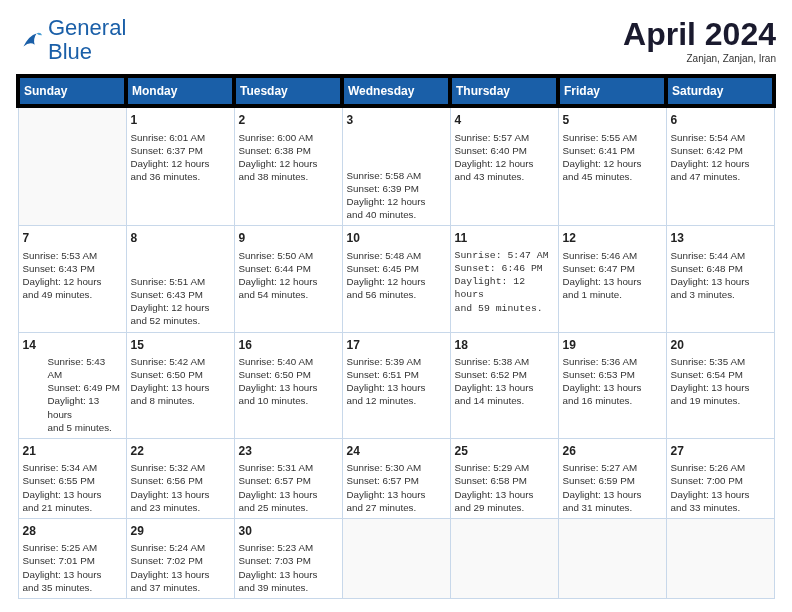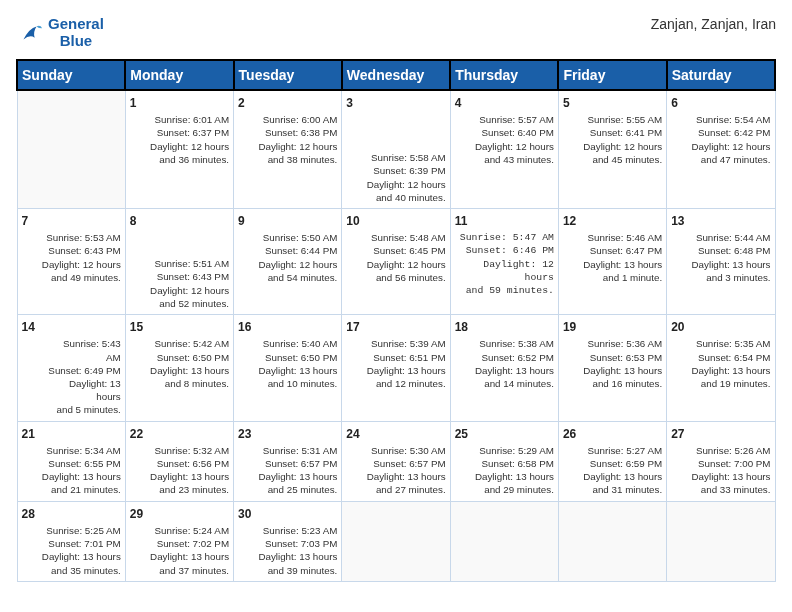--- a/index.html
+++ b/index.html
@@ -15,73 +15,71 @@
       justify-content: space-between;
       align-items: flex-start;
       margin-bottom: 10px;
     }
     .logo {
       display: flex;
       align-items: center;
       gap: 4px;
     }
     .logo-text {
-      font-size: 15px;
-      font-weight: bold;
+      font-size: 22px;
+      font-weight: normal;
       color: #1a1a2e;
       line-height: 1.1;
-      text-align: center;
     }
     .logo-text span { color: #1a5fa8; }
     .logo-bird {
       width: 28px;
       height: 28px;
     }
     .title-block { text-align: right; }
     .calendar-title {
       font-size: 32px;
       font-weight: bold;
       color: #1a1a2e;
     }
     .calendar-subtitle {
-      font-size: 14px;
+      font-size: 10px;
       color: #333;
     }
     table {
       width: 100%;
       border-collapse: collapse;
       font-size: 10.5px;
     }
     thead tr th {
       background: #1a5fa8;
       color: #fff;
       padding: 6px 4px;
       text-align: left;
-      font-size: 14px;
+      font-size: 12px;
       font-weight: bold;
-      border: 2px solid #000000;
+      border: 4px solid #000000;
     }
     tbody tr td {
       border: 1px solid #c8d8ea;
       vertical-align: top;
       padding: 4px 4px;
       min-height: 70px;
       width: 14.28%;
       color: #222;
       line-height: 1.35;
     }
     .day-num {
       font-weight: bold;
       font-size: 12px;
       margin-bottom: 2px;
     }
     .day-info {
       font-size: 9.8px;
       color: #333;
-      text-align: right;
     }
     td.empty { background: #f9f9f9; }
   </style>
 </head>
 <body>
 
 <div class="header">
   <div class="logo">
     <svg class="logo-bird" viewBox="0 0 30 30">
       <path d="M8 22 Q14 10 22 8 Q18 14 20 20 Q15 16 8 22Z" fill="#1a5fa8"></path>
@@ -90,20 +88,21 @@
     <div>
       <div class="logo-text">
         <span>General</span>
       </div>
       <div class="logo-text">
         <span>Blue</span>
       </div>
     </div>
   </div>
   <div class="title-block">
+    <div class="calendar-title">April 2024</div>
     <div class="calendar-subtitle">Zanjan, Zanjan, Iran</div>
   </div>
 </div>
 
 <table>
   <thead id="cal-thead">
       <tr>
         <th>Sunday</th>
         <th>Monday</th>
         <th>Tuesday</th>

